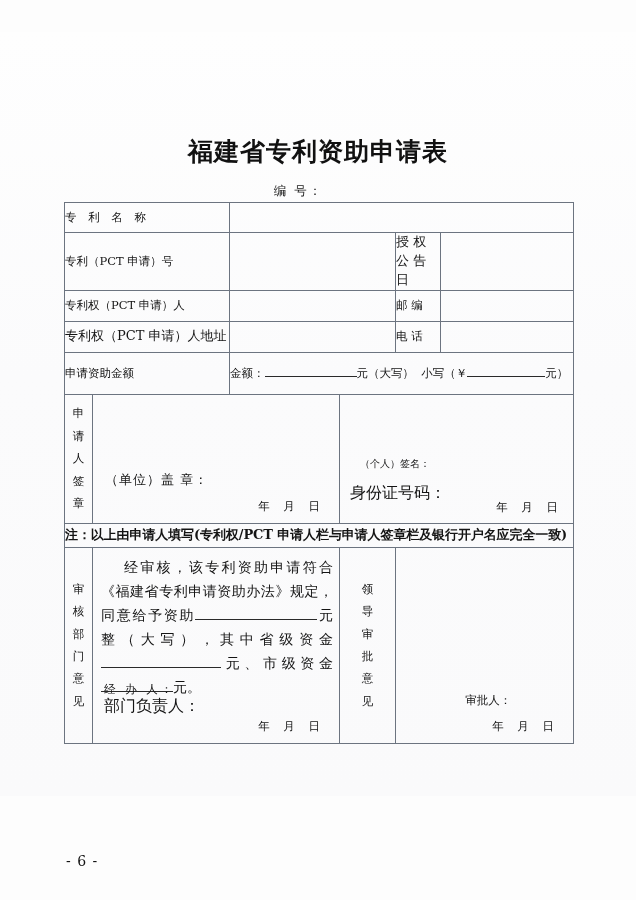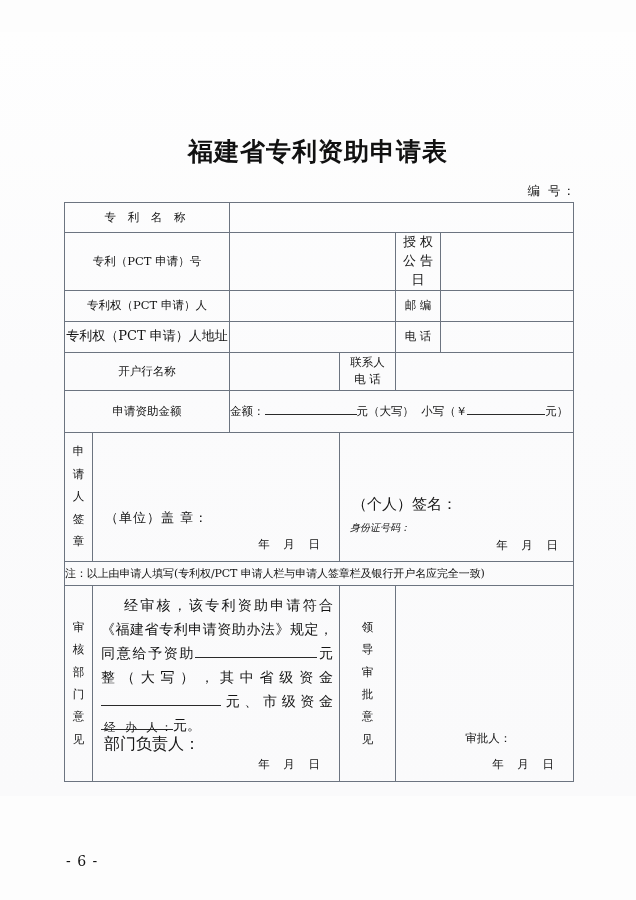--- a/index.html
+++ b/index.html
@@ -35,23 +35,23 @@
     font-weight: bold;
     font-size: 25px;
     letter-spacing: 1px;
     color: #111;
   }
 
   
   .serial-no {
     position: absolute;
     top: 151px;
-    left: 4px;
+    left: 12px;
     width: 573px;
-    text-align: right;
+    text-align: center;
     font-size: 12.5px;
     font-family: "DejaVu Serif", "Liberation Serif", serif;
     color: #1b1b1b;
     letter-spacing: 2px;
   }
 
   
   .form-table {
     position: absolute;
     left: 64px;
@@ -64,21 +64,20 @@
     color: #141414;
     background: transparent;
   }
   .form-table td {
     border: 1px solid #6c7480;
     padding: 0;
     vertical-align: middle;
     background: transparent;
   }
   .lbl {
-    text-align: center;
     padding: 4px 3px;
     line-height: 1.45;
   }
   .lbl-wide { letter-spacing: 4px; }
   .lbl-tight { letter-spacing: 0px; font-size: 13px; }
   .blank { background: transparent; }
 
   .row-h1 { height: 30px; }
   .row-h2 { height: 31px; }
 
@@ -119,52 +118,52 @@
   }
   .sig-unit {
     position: absolute;
     left: 12px;
     bottom: 34px;
     font-size: 13px;
     letter-spacing: 1px;
   }
   .sig-person-name {
     position: absolute;
-    left: 12px;
+    left: 20px;
     top: 62px;
-    font-size: 15px;
+    font-size: 10px;
   }
   .sig-person-id {
     position: absolute;
     left: 10px;
     top: 88px;
-    font-size: 10px;
-    font-style: italic;
+    font-size: 16px;
   }
   .date-line {
     position: absolute;
     right: 14px;
     bottom: 9px;
     font-size: 11.5px;
     letter-spacing: 5px;
   }
   .date-line-2 {
     position: absolute;
     right: 10px;
     bottom: 8px;
     font-size: 11.5px;
     letter-spacing: 5px;
   }
 
   
   .note-cell {
     padding: 4px 6px 5px 10px;
-    font-size: 11px;
+    font-size: 13px;
     white-space: nowrap;
     letter-spacing: -0.1px;
+    font-weight: bold;
   }
 
   
   .review-cell {
     position: relative;
     height: 195px;
     vertical-align: top;
     padding: 0;
   }
   .review-text {
@@ -253,29 +252,20 @@
     </tr>
 
     <tr class="row-h2">
       <td class="lbl lbl-tight" colspan="2">专利权（PCT 申请）人地址</td>
       <td class="blank" colspan="2"></td>
       <td class="lbl">电 话</td>
       <td class="blank"></td>
     </tr>
 
 
-    <tr style="height:38px">
-      <td class="lbl" colspan="2">开户行名称</td>
-      <td class="blank"></td>
-      <td class="lbl">
-        <div>联系人</div>
-        <div>电 话</div>
-      </td>
-      <td class="blank" colspan="2"></td>
-    </tr>
 
     <tr style="height:42px">
       <td class="lbl" colspan="2">申请资助金额</td>
       <td class="amount-cell" colspan="4">
         <span>金额：</span><span class="ul ul-w1"></span><span>元（大写）</span>&nbsp;&nbsp;<span>小写（￥</span><span class="ul ul-w2"></span><span>元）</span>
       </td>
     </tr>
 
     <tr>
       <td class="vlabel" rowspan="1">

